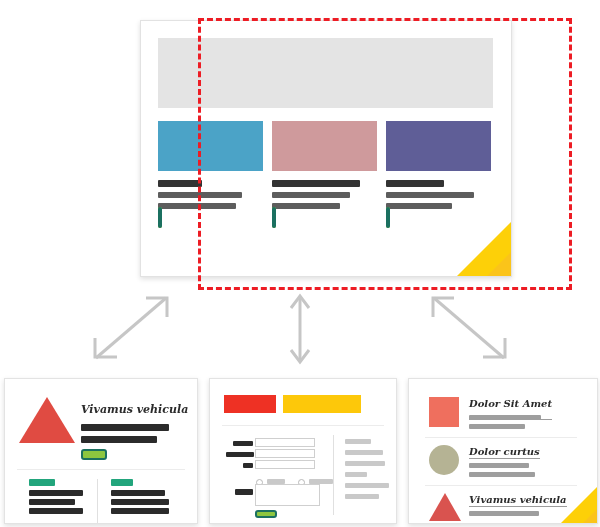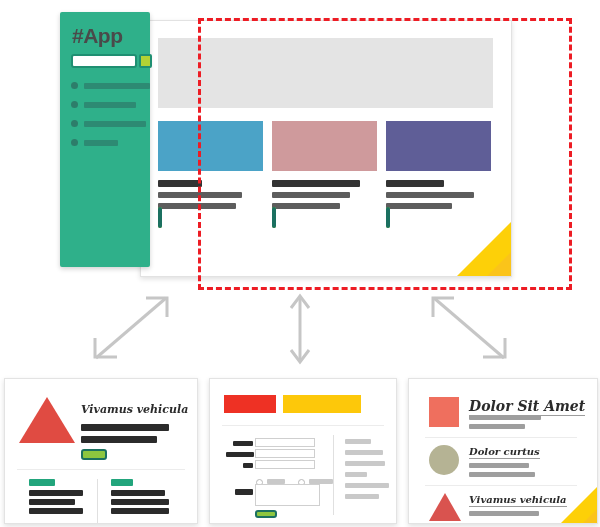--- a/index.html
+++ b/index.html
@@ -170,42 +170,20 @@
         <span class="bar bar-line" style="width:66px"></span>
         <span class="mini-btn"></span>
       </div>
 
       <div id="ribbon">
         <span class="r1"></span>
         <span class="r2"></span>
       </div>
     </div>
 
-    <div id="app-sidebar">
-      <div id="app-title">#App</div>
-      <div id="app-search"></div>
-      <div id="app-search-btn"></div>
-
-      <div class="nav-item" style="top:70px;width:70px">
-        <span class="nav-dot"></span>
-        <span class="nav-bar" style="width:66px"></span>
-      </div>
-      <div class="nav-item" style="top:89px;width:70px">
-        <span class="nav-dot"></span>
-        <span class="nav-bar" style="width:52px"></span>
-      </div>
-      <div class="nav-item" style="top:108px;width:70px">
-        <span class="nav-dot"></span>
-        <span class="nav-bar" style="width:62px"></span>
-      </div>
-      <div class="nav-item" style="top:127px;width:70px">
-        <span class="nav-dot"></span>
-        <span class="nav-bar" style="width:34px"></span>
-      </div>
-    </div>
 
     <div id="selection-box"></div>
   </div>
 
   <div id="arrows">
     <svg width="600" height="92" viewBox="0 0 600 92">
       <g stroke="#c6c6c6" stroke-width="3" fill="none" stroke-linecap="butt">
 
         <g>
           <line x1="96" y1="72" x2="166" y2="12"></line>
@@ -298,21 +276,21 @@
       <span class="greybar" style="width:40px;height:5px;margin-bottom:6px"></span>
       <span class="greybar" style="width:22px;height:5px;margin-bottom:6px"></span>
       <span class="greybar" style="width:44px;height:5px;margin-bottom:6px"></span>
       <span class="greybar" style="width:34px;height:5px;"></span>
     </div>
   </div>
 
   <div class="panel" id="panel-right">
 
     <span style="position:absolute;left:20px;top:18px;width:30px;height:30px;background:#ef6f5e"></span>
-    <div class="script underline" style="position:absolute;left:60px;top:19px;font-size:14px;padding-bottom:1px;">Dolor Sit Amet</div>
+    <div class="script underline" style="position:absolute;left:60px;top:19px;font-size:10px;padding-bottom:10px;">Dolor Sit Amet</div>
     <span class="greybar" style="position:absolute;left:60px;top:36px;width:72px;height:5px;background:#9e9e9e"></span>
     <span class="greybar" style="position:absolute;left:60px;top:45px;width:56px;height:5px;background:#9e9e9e"></span>
 
     <span class="divider" style="position:absolute;left:16px;top:58px;width:152px"></span>
 
     <span style="position:absolute;left:20px;top:66px;width:30px;height:30px;border-radius:50%;background:#b5b394"></span>
     <div class="script underline" style="position:absolute;left:60px;top:67px;font-size:10px;padding-bottom:1px;">Dolor curtus</div>
     <span class="greybar" style="position:absolute;left:60px;top:84px;width:60px;height:5px;background:#9e9e9e"></span>
     <span class="greybar" style="position:absolute;left:60px;top:93px;width:66px;height:5px;background:#9e9e9e"></span>
 

